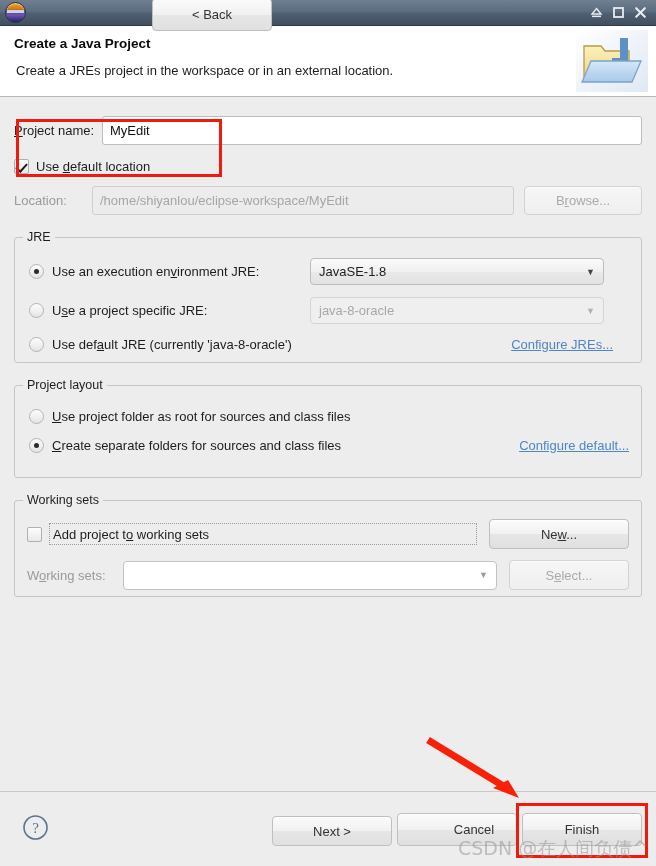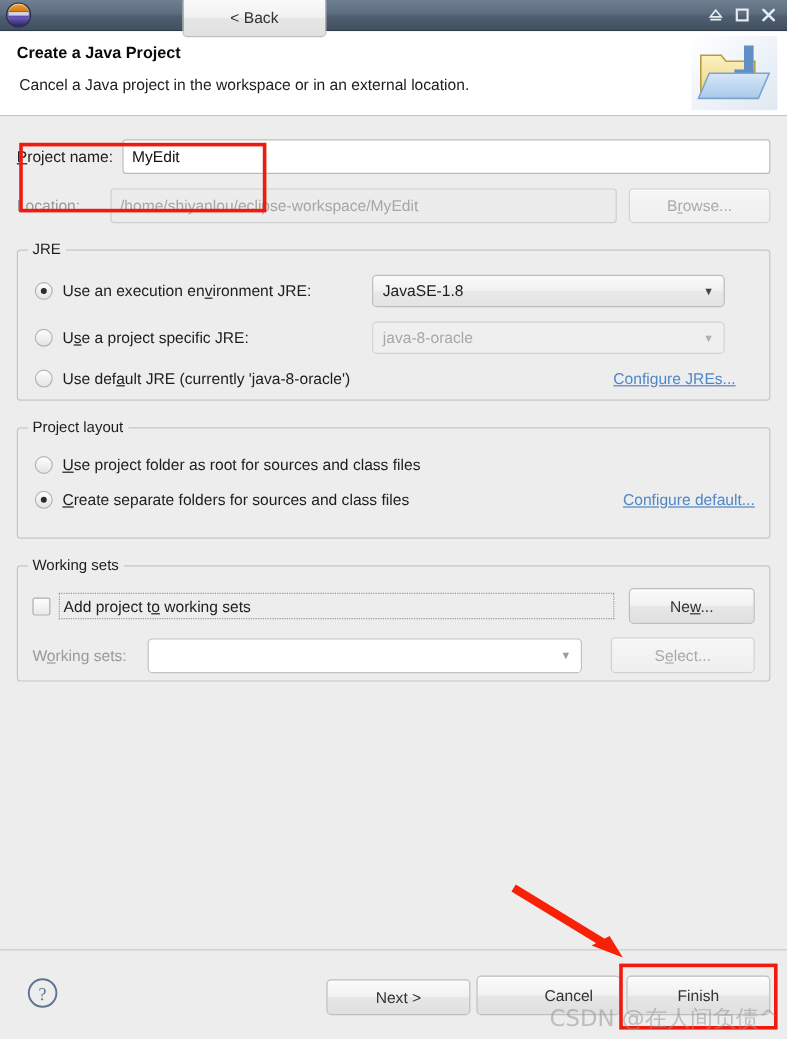--- a/index.html
+++ b/index.html
@@ -154,21 +154,21 @@
       <div class="tb-btn">
         <svg width="13" height="13" viewBox="0 0 13 13">
           <path d="M2.2 2.2 L10.8 10.8 M10.8 2.2 L2.2 10.8" stroke="#e8ecf1" stroke-width="2.1" stroke-linecap="round"></path>
         </svg>
       </div>
     </div>
   </div>
 
   <div class="header">
     <div class="hdr-title">Create a Java Project</div>
-    <div class="hdr-sub">Cancel a Java project in the workspace or in an external location.</div>
+    <div class="hdr-sub">Create a JREs project in the workspace or in an external location.</div>
     <div class="hdr-icon">
       <svg width="72" height="62" viewBox="0 0 72 62">
         <defs>
           <linearGradient id="bgg" x1="0" y1="0" x2="1" y2="1">
             <stop offset="0" stop-color="#ffffff"></stop>
               <stop offset="1" stop-color="#dfe8f3"></stop>
           </linearGradient>
           <linearGradient id="fg1" x1="0" y1="0" x2="0" y2="1">
             <stop offset="0" stop-color="#fcf0bd"></stop>
               <stop offset="1" stop-color="#ecd583"></stop>
@@ -189,20 +189,24 @@
 
   <div class="body">
 
     <div class="row" style="margin-top:19px;">
       <div class="lbl" style="width:88px;">
         <u class="acc">P</u><span>roject name:</span>
       </div>
       <div class="textfield" style="flex:1;height:29px;">MyEdit</div>
     </div>
 
+    <div class="row" style="margin-top:14px;">
+      <span class="checkbox on"></span>
+      <span class="lbl" style="margin-left:7px;">Use <u class="acc">d</u>efault location</span>
+    </div>
 
     <div class="row" style="margin-top:12px;">
       <div class="lbl dim" style="width:78px;">Location:</div>
       <div class="textfield disabled" style="flex:1;height:29px;">/home/shiyanlou/eclipse-workspace/MyEdit</div>
       <div class="btn disabled" style="width:118px;margin-left:10px;">
         <span>B<u class="acc">r</u>owse...</span>
       </div>
     </div>
 
     <div class="group" style="margin-top:22px;height:126px;">
@@ -249,32 +253,32 @@
     </div>
 
     <div class="group" style="margin-top:22px;height:97px;">
       <div class="g-title">Working sets</div>
 
       <div class="row" style="margin:18px 0 0 12px;padding-right:12px;">
         <span class="checkbox"></span>
         <span class="dotted" style="flex:1;margin-left:7px;height:22px;display:flex;align-items:center;padding-left:3px;">
           <span class="lbl">Add project t<u class="acc">o</u> working sets</span>
         </span>
-        <div class="btn" style="width:105px;margin-left:12px;height:30px;">
+        <div class="btn" style="width:140px;margin-left:12px;height:30px;">
           <span>Ne<u class="acc">w</u>...</span>
         </div>
       </div>
 
       <div class="row" style="margin:11px 0 0 12px;padding-right:12px;">
         <div class="lbl dim" style="width:96px;">W<u class="acc">o</u>rking sets:</div>
         <div class="combo plain" style="flex:1;height:29px;">
           <span></span>
           <span class="caret" style="color:#9b9b9b;">▼</span>
         </div>
-        <div class="btn disabled" style="width:120px;margin-left:24px;height:30px;">
+        <div class="btn disabled" style="width:120px;margin-left:12px;height:30px;">
           <span>S<u class="acc">e</u>lect...</span>
         </div>
       </div>
     </div>
 
   </div>
 
   <div class="footer">
     <div class="help-icon">
       <svg width="27" height="27" viewBox="0 0 27 27">

